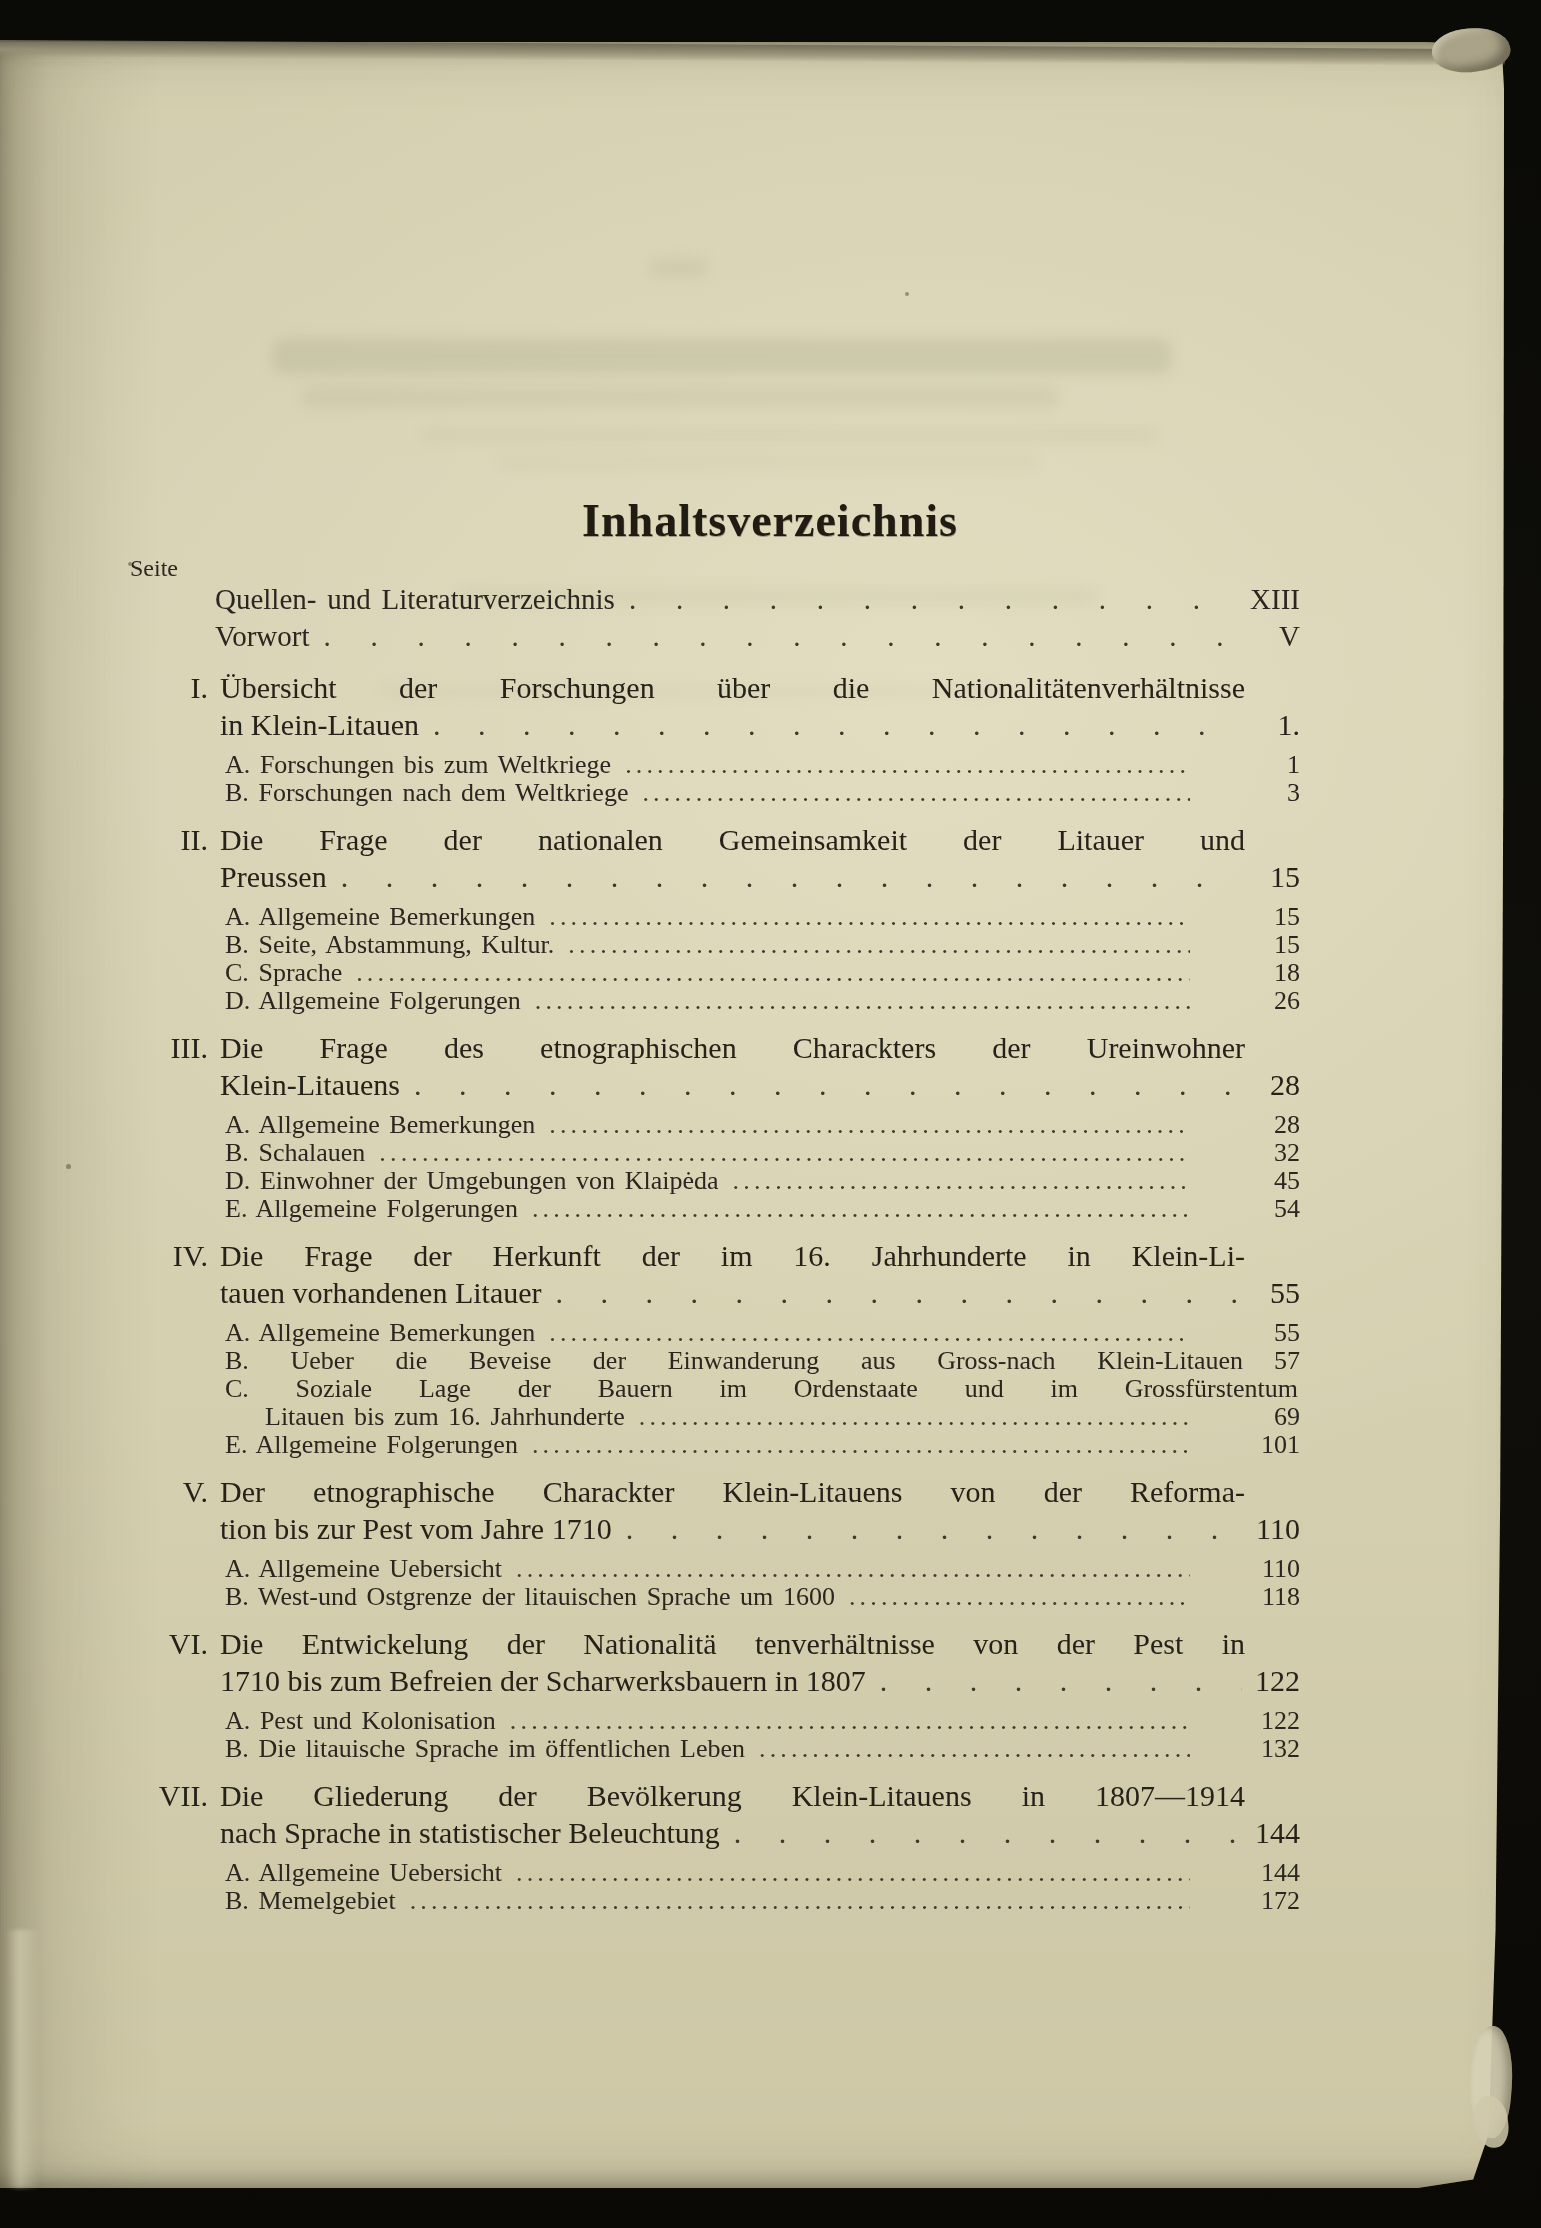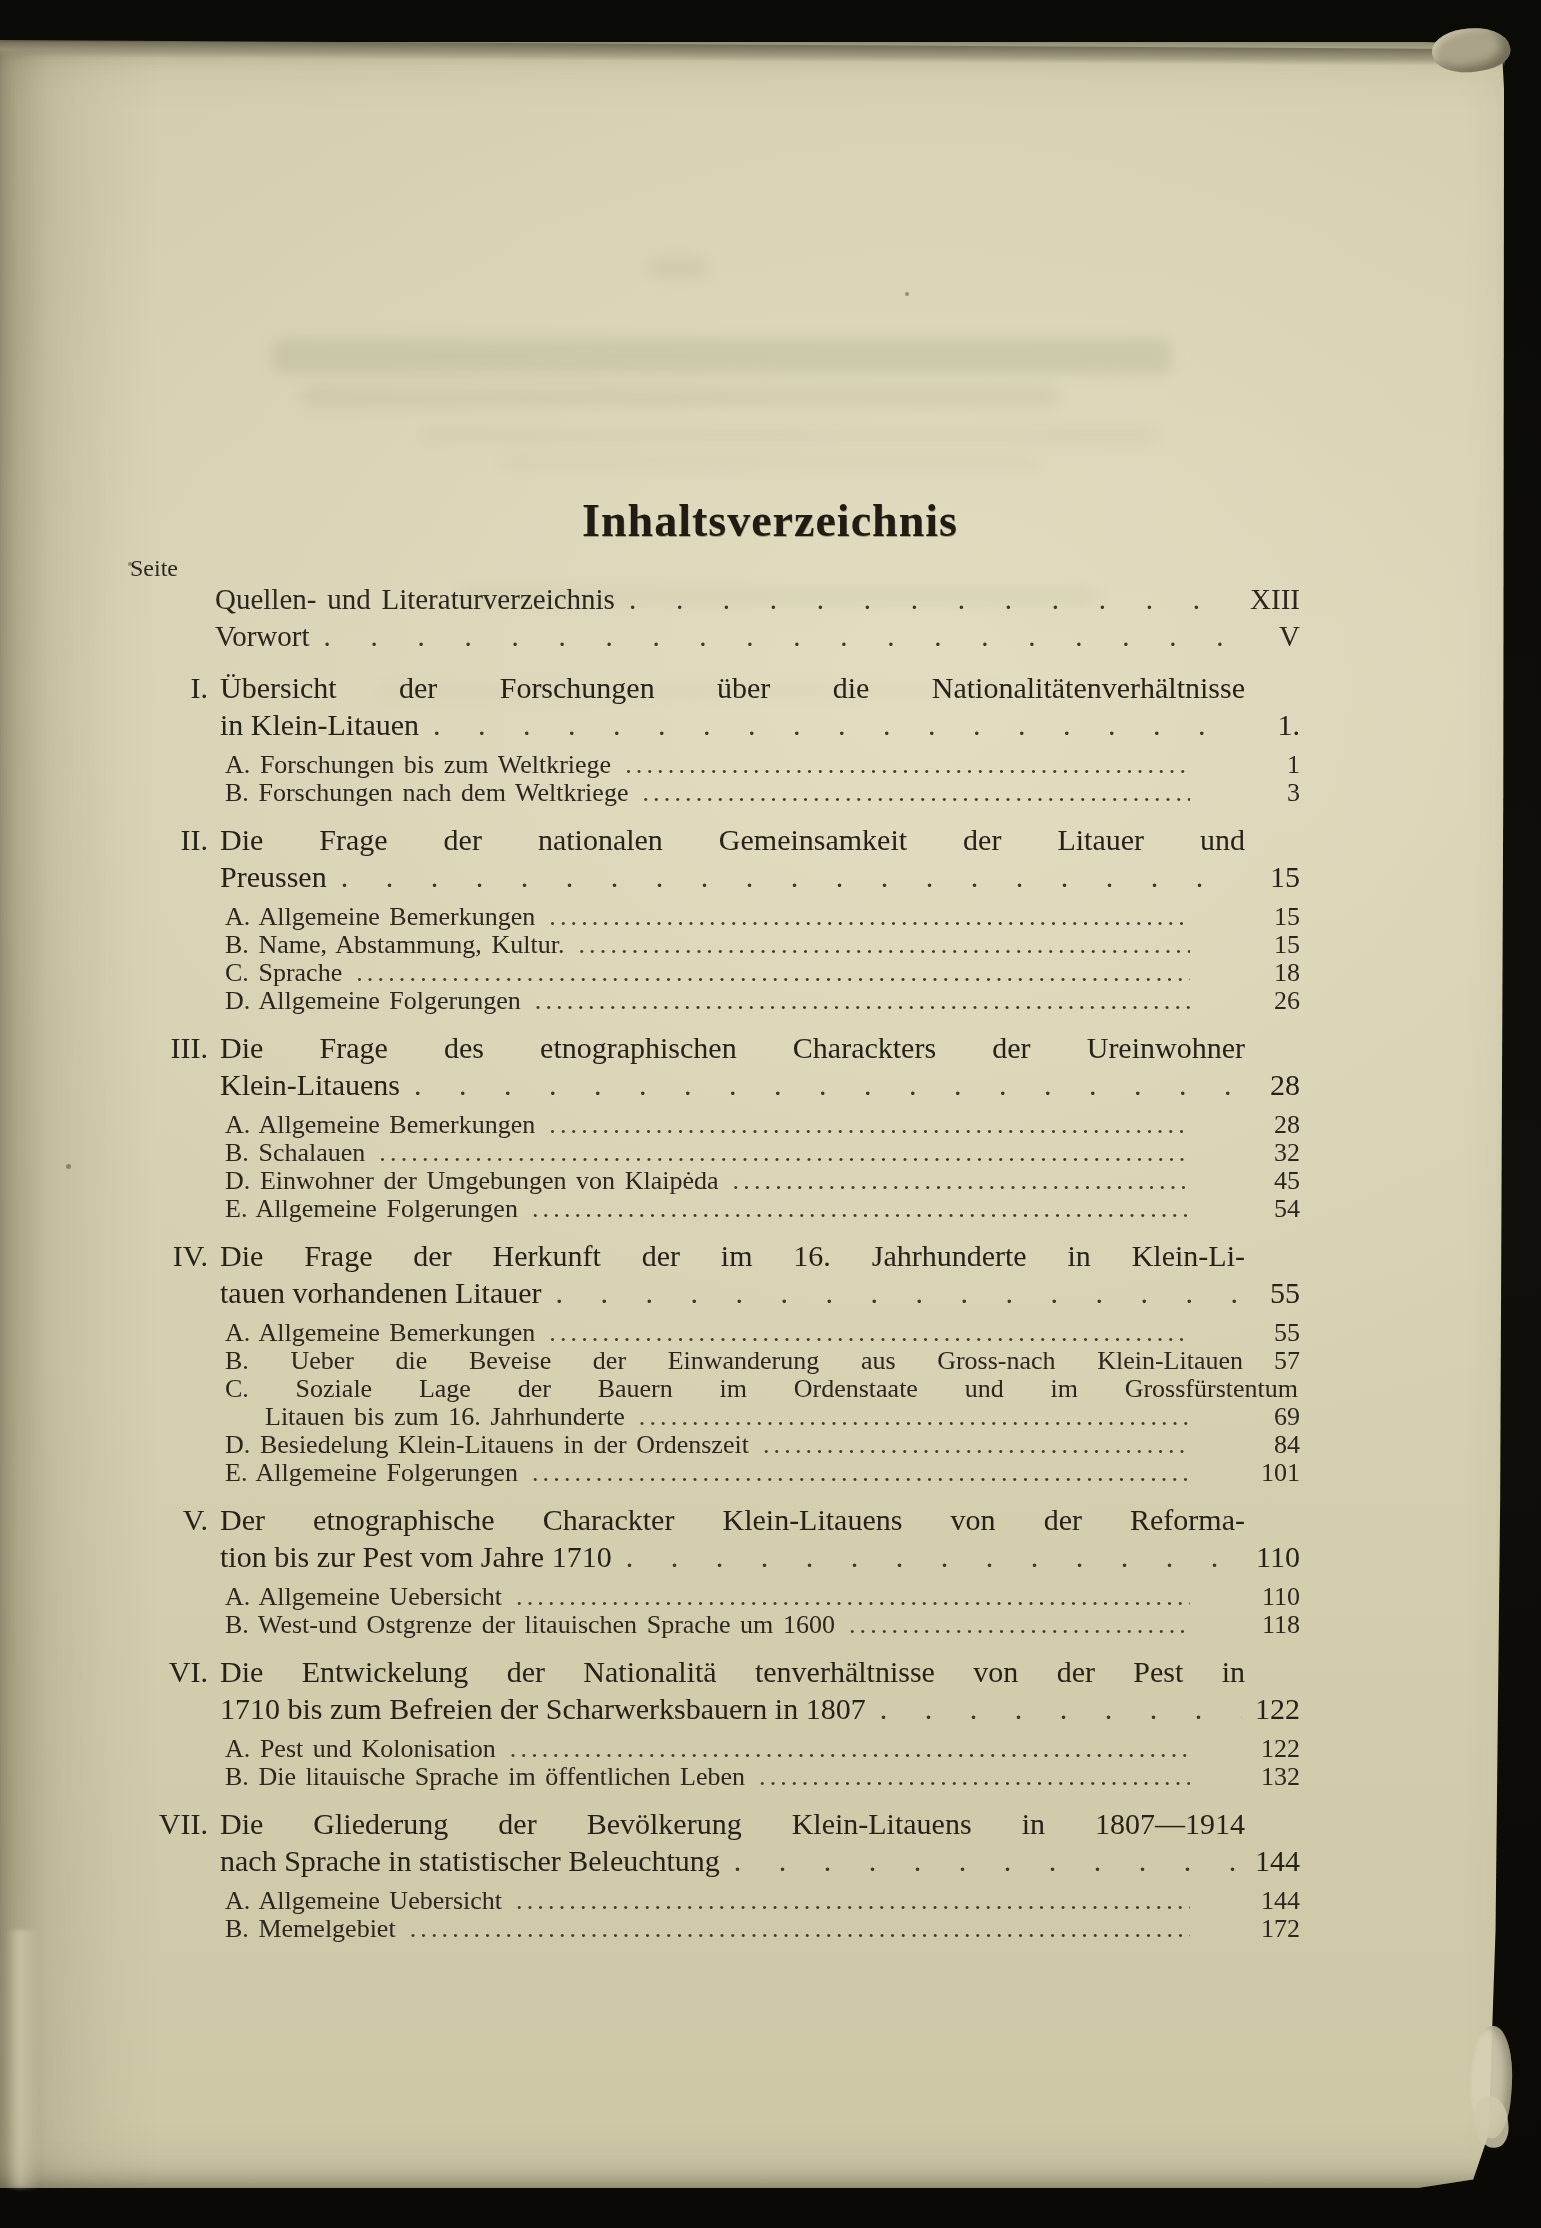--- a/index.html
+++ b/index.html
@@ -162,21 +162,21 @@
          <span class="lead lead-sparse"></span>
          <span class="pg">15</span>
        </div>
        <div class="items">
               <div class="row item-row">
            <span class="lbl">A. Allgemeine Bemerkungen</span>
            <span class="lead lead-dense"></span>
            <span class="pg">15</span>
          </div>
               <div class="row item-row">
-           <span class="lbl">B. Name, Abstammung, Kultur.</span>
+           <span class="lbl">B. Seite, Abstammung, Kultur.</span>
            <span class="lead lead-dense"></span>
            <span class="pg">15</span>
          </div>
               <div class="row item-row">
            <span class="lbl">C. Sprache</span>
            <span class="lead lead-dense"></span>
            <span class="pg">18</span>
          </div>
               <div class="row item-row">
            <span class="lbl">D. Allgemeine Folgerungen</span>
@@ -238,25 +238,20 @@
            <span class="lbl fill">B. Ueber die Beveise der Einwanderung aus Gross-nach Klein-Litauen</span>
            <span class="pg pg-fill">57</span>
          </div>
               <div class="row item-row">
            <span class="lbl fill">C. Soziale Lage der Bauern im Ordenstaate und im Grossfürstentum</span>
          </div>
          <div class="row item-row item-cont">
            <span class="lbl">Litauen bis zum 16. Jahrhunderte</span>
            <span class="lead lead-dense"></span>
            <span class="pg">69</span>
-         </div>
-              <div class="row item-row">
-           <span class="lbl">D. Besiedelung Klein-Litauens in der Ordenszeit</span>
-           <span class="lead lead-dense"></span>
-           <span class="pg">84</span>
          </div>
               <div class="row item-row">
            <span class="lbl">E. Allgemeine Folgerungen</span>
            <span class="lead lead-dense"></span>
            <span class="pg">101</span>
          </div>
             </div>
      </div>
           <div class="section">
        <div class="hrow1">

